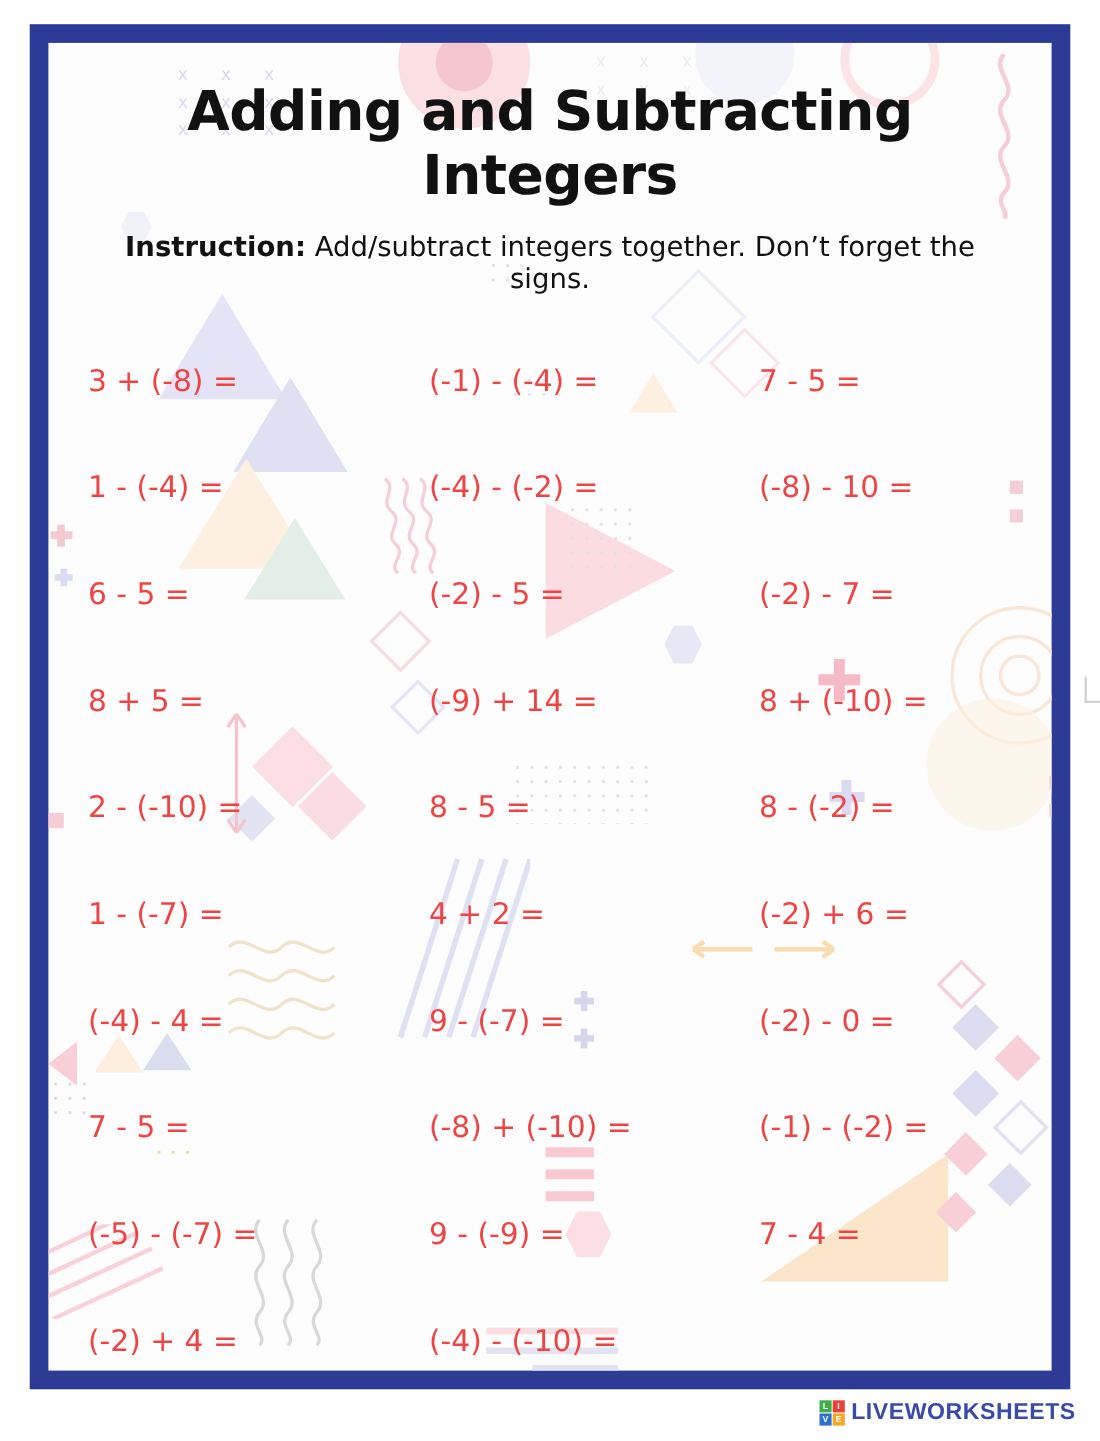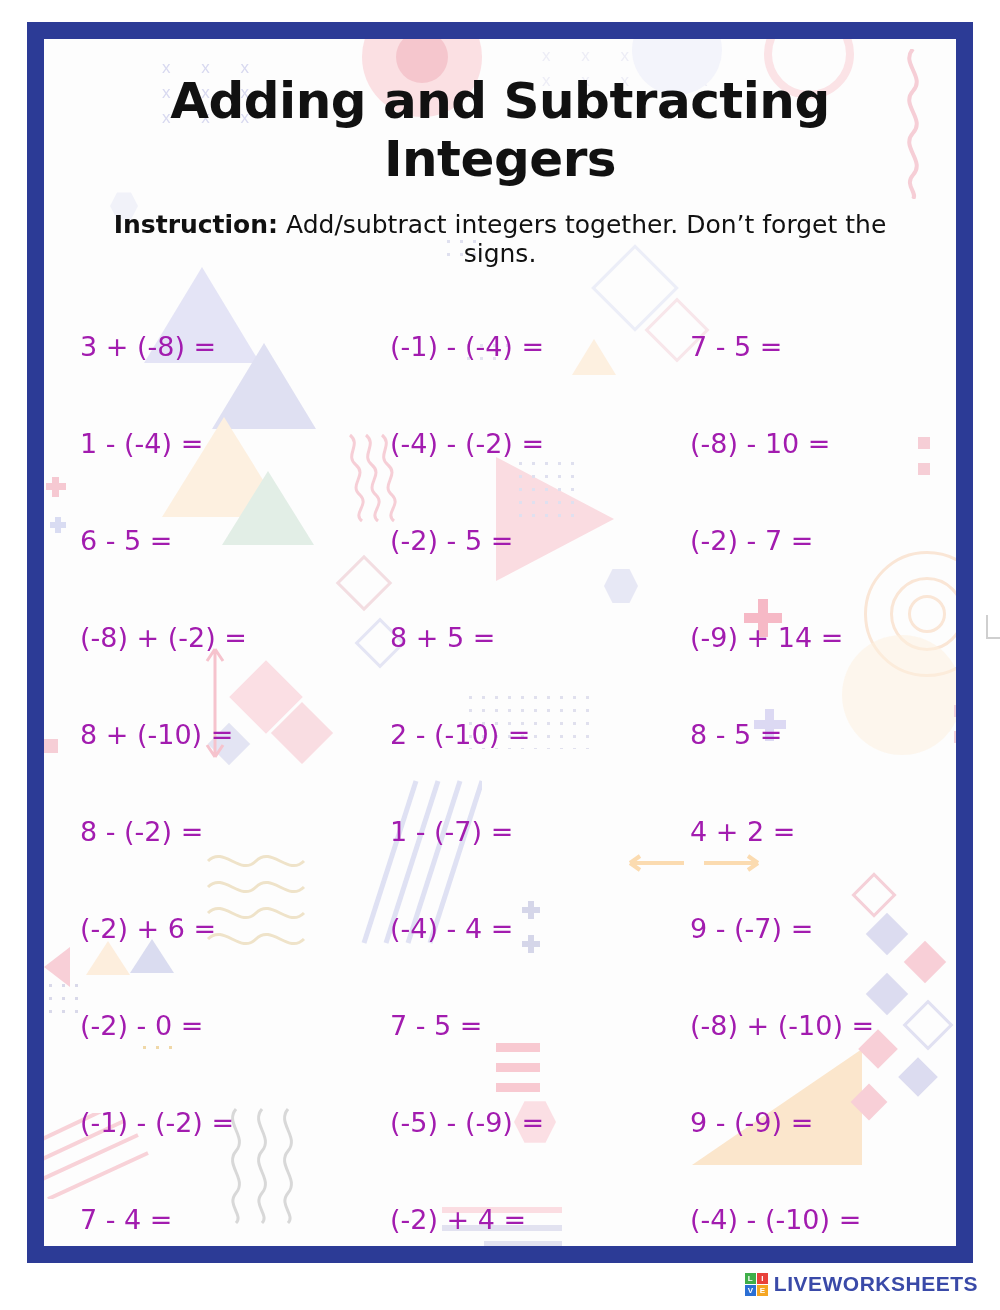--- a/index.html
+++ b/index.html
@@ -104,21 +104,21 @@
   .problems {
     margin: 30px 0 0 0;
     padding: 0 28px 0 36px;
     display: grid;
     grid-template-columns: 310px 300px 1fr;
     row-gap: 0;
   }
   .prob {
     font-family: "DejaVu Sans", sans-serif;
     font-size: 27px;
-    color: #a21caf;
+    color: #ef4444;
     height: 97px;
     line-height: 97px;
     white-space: nowrap;
   }
 
   
   .footer {
     position: absolute;
     right: 22px;
     bottom: 6px;
@@ -347,42 +347,41 @@
           <div class="prob">7 - 5 =</div>
 
           <div class="prob">1 - (-4) =</div>
           <div class="prob">(-4) - (-2) =</div>
           <div class="prob">(-8) - 10 =</div>
 
           <div class="prob">6 - 5 =</div>
           <div class="prob">(-2) - 5 =</div>
           <div class="prob">(-2) - 7 =</div>
 
-          <div class="prob">(-8) + (-2) =</div>
           <div class="prob">8 + 5 =</div>
           <div class="prob">(-9) + 14 =</div>
 
           <div class="prob">8 + (-10) =</div>
           <div class="prob">2 - (-10) =</div>
           <div class="prob">8 - 5 =</div>
 
           <div class="prob">8 - (-2) =</div>
           <div class="prob">1 - (-7) =</div>
           <div class="prob">4 + 2 =</div>
 
           <div class="prob">(-2) + 6 =</div>
           <div class="prob">(-4) - 4 =</div>
           <div class="prob">9 - (-7) =</div>
 
           <div class="prob">(-2) - 0 =</div>
           <div class="prob">7 - 5 =</div>
           <div class="prob">(-8) + (-10) =</div>
 
           <div class="prob">(-1) - (-2) =</div>
-          <div class="prob">(-5) - (-9) =</div>
+          <div class="prob">(-5) - (-7) =</div>
           <div class="prob">9 - (-9) =</div>
 
           <div class="prob">7 - 4 =</div>
           <div class="prob">(-2) + 4 =</div>
           <div class="prob">(-4) - (-10) =</div>
         </div>
       </div>
 
     </div>
   </div>

